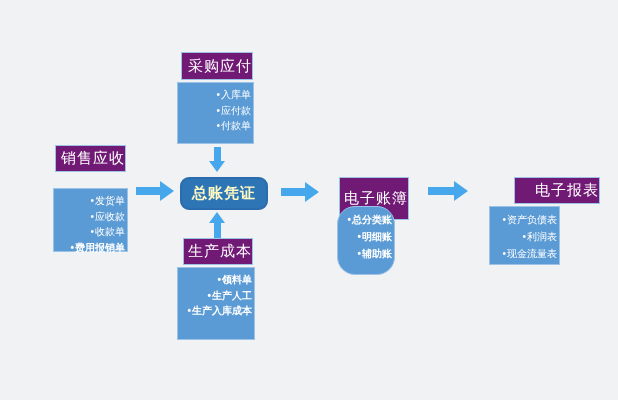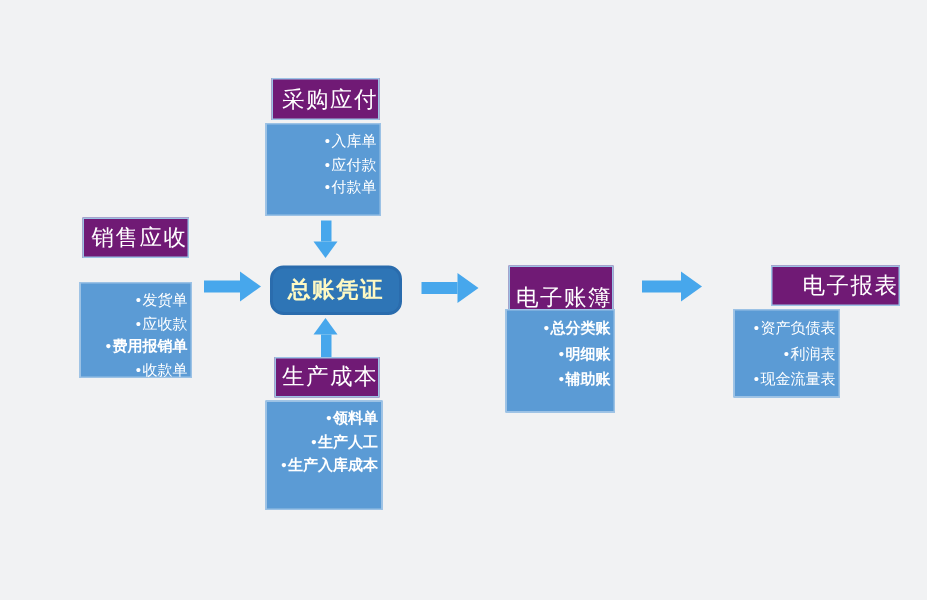--- a/index.html
+++ b/index.html
@@ -76,22 +76,22 @@
 <body>
 
 <div class="canvas">
 
   <div class="hdr" style="left:55px;top:145px;width:71px;height:27px;padding-left:28px;">
     <span>销售应收</span>
   </div>
   <div class="bdy" style="left:53px;top:188px;width:75px;height:64px;">
     <div class="item">发货单</div>
     <div class="item">应收款</div>
+    <div class="item">收款单</div>
     <div class="item b">费用报销单</div>
-    <div class="item">收款单</div>
   </div>
 
   <div class="hdr" style="left:181px;top:52px;width:72px;height:28px;">
     <span>采购应付</span>
   </div>
   <div class="bdy" style="left:177px;top:82px;width:77px;height:62px;">
     <div class="item">入库单</div>
     <div class="item">应付款</div>
     <div class="item">付款单</div>
   </div>
@@ -105,21 +105,21 @@
     <div class="item b">生产入库成本</div>
   </div>
 
   <div class="node" style="left:180px;top:177px;width:88px;height:33px;">
     <span>总账凭证</span>
   </div>
 
   <div class="hdr" style="left:339px;top:177px;width:70px;height:43px;">
     <span>电子账簿</span>
   </div>
-  <div class="bdy wide" style="left:337px;top:206px;width:73px;height:69px;">
+  <div class="bdy wide" style="left:337px;top:206px;width:58px;height:69px;border-radius:18px;">
     <div class="item b">总分类账</div>
     <div class="item b">明细账</div>
     <div class="item b">辅助账</div>
   </div>
 
   <div class="hdr" style="left:494px;top:177px;width:86px;height:27px;margin-left:20px;">
     <span>电子报表</span>
   </div>
   <div class="bdy wide" style="left:489px;top:206px;width:71px;height:59px;">
     <div class="item">资产负债表</div>

